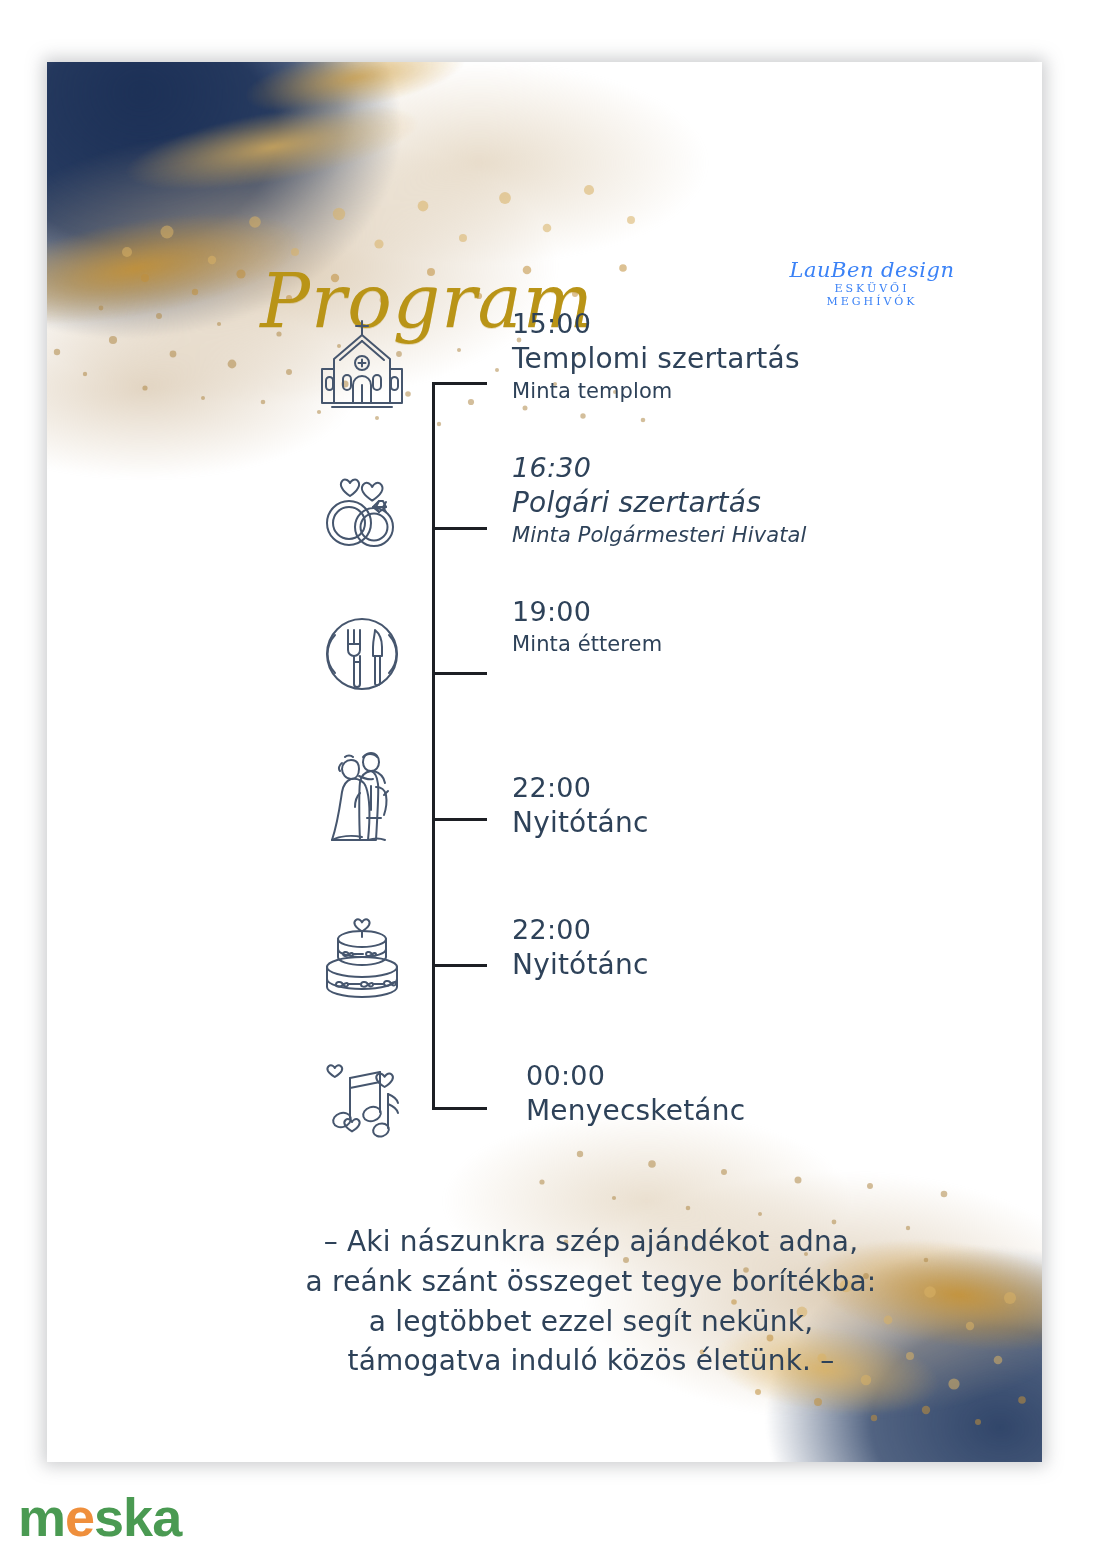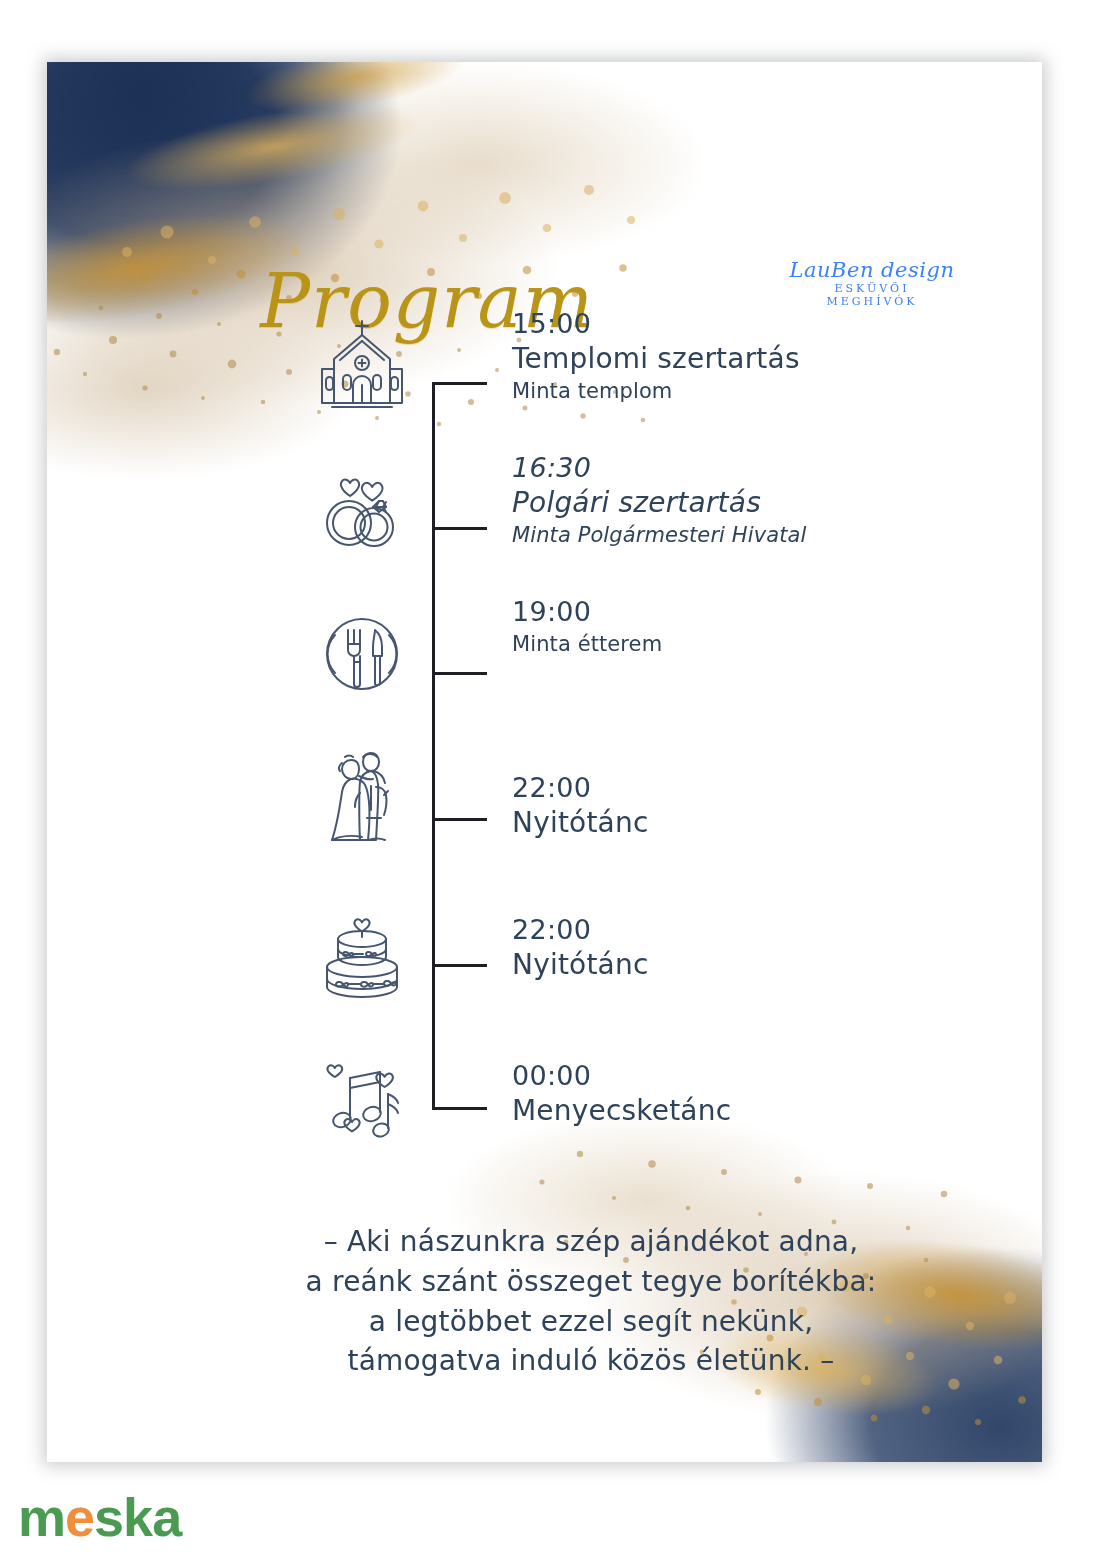--- a/index.html
+++ b/index.html
@@ -400,21 +400,21 @@
         <path d="M35 22l30-6"></path>
           <path d="M35 32l30-6"></path>
         <ellipse cx="27" cy="64" rx="9" ry="7" transform="rotate(-18 27 64)"></ellipse>
         <ellipse cx="57" cy="58" rx="9" ry="7" transform="rotate(-18 57 58)"></ellipse>
         <path d="M73 38v34"></path>
         <path d="M73 38c5 2 9 5 10 9"></path>
         <path d="M73 48c5 2 9 5 10 9"></path>
         <ellipse cx="66" cy="74" rx="8" ry="6.4" transform="rotate(-18 66 74)"></ellipse>
       </svg>
     </div>
-    <div class="ev-text" style="top:998px;">
+    <div class="ev-text" style="top:998px;margin-left:14px;">
       <div class="ev-time">00:00</div>
       <div class="ev-title">Menyecsketánc</div>
       <div class="ev-sub"></div>
     </div>
 
   </div>
 
   <div id="verse">
     <div>– Aki nászunkra szép ajándékot adna,</div>
     <div>a reánk szánt összeget tegye borítékba:</div>

